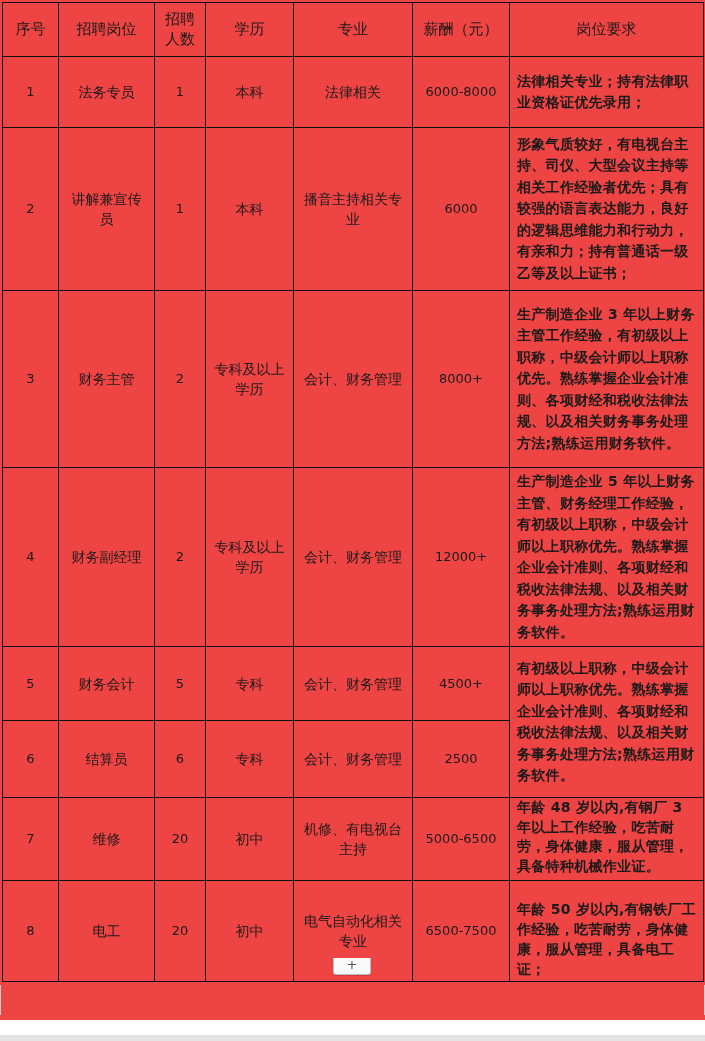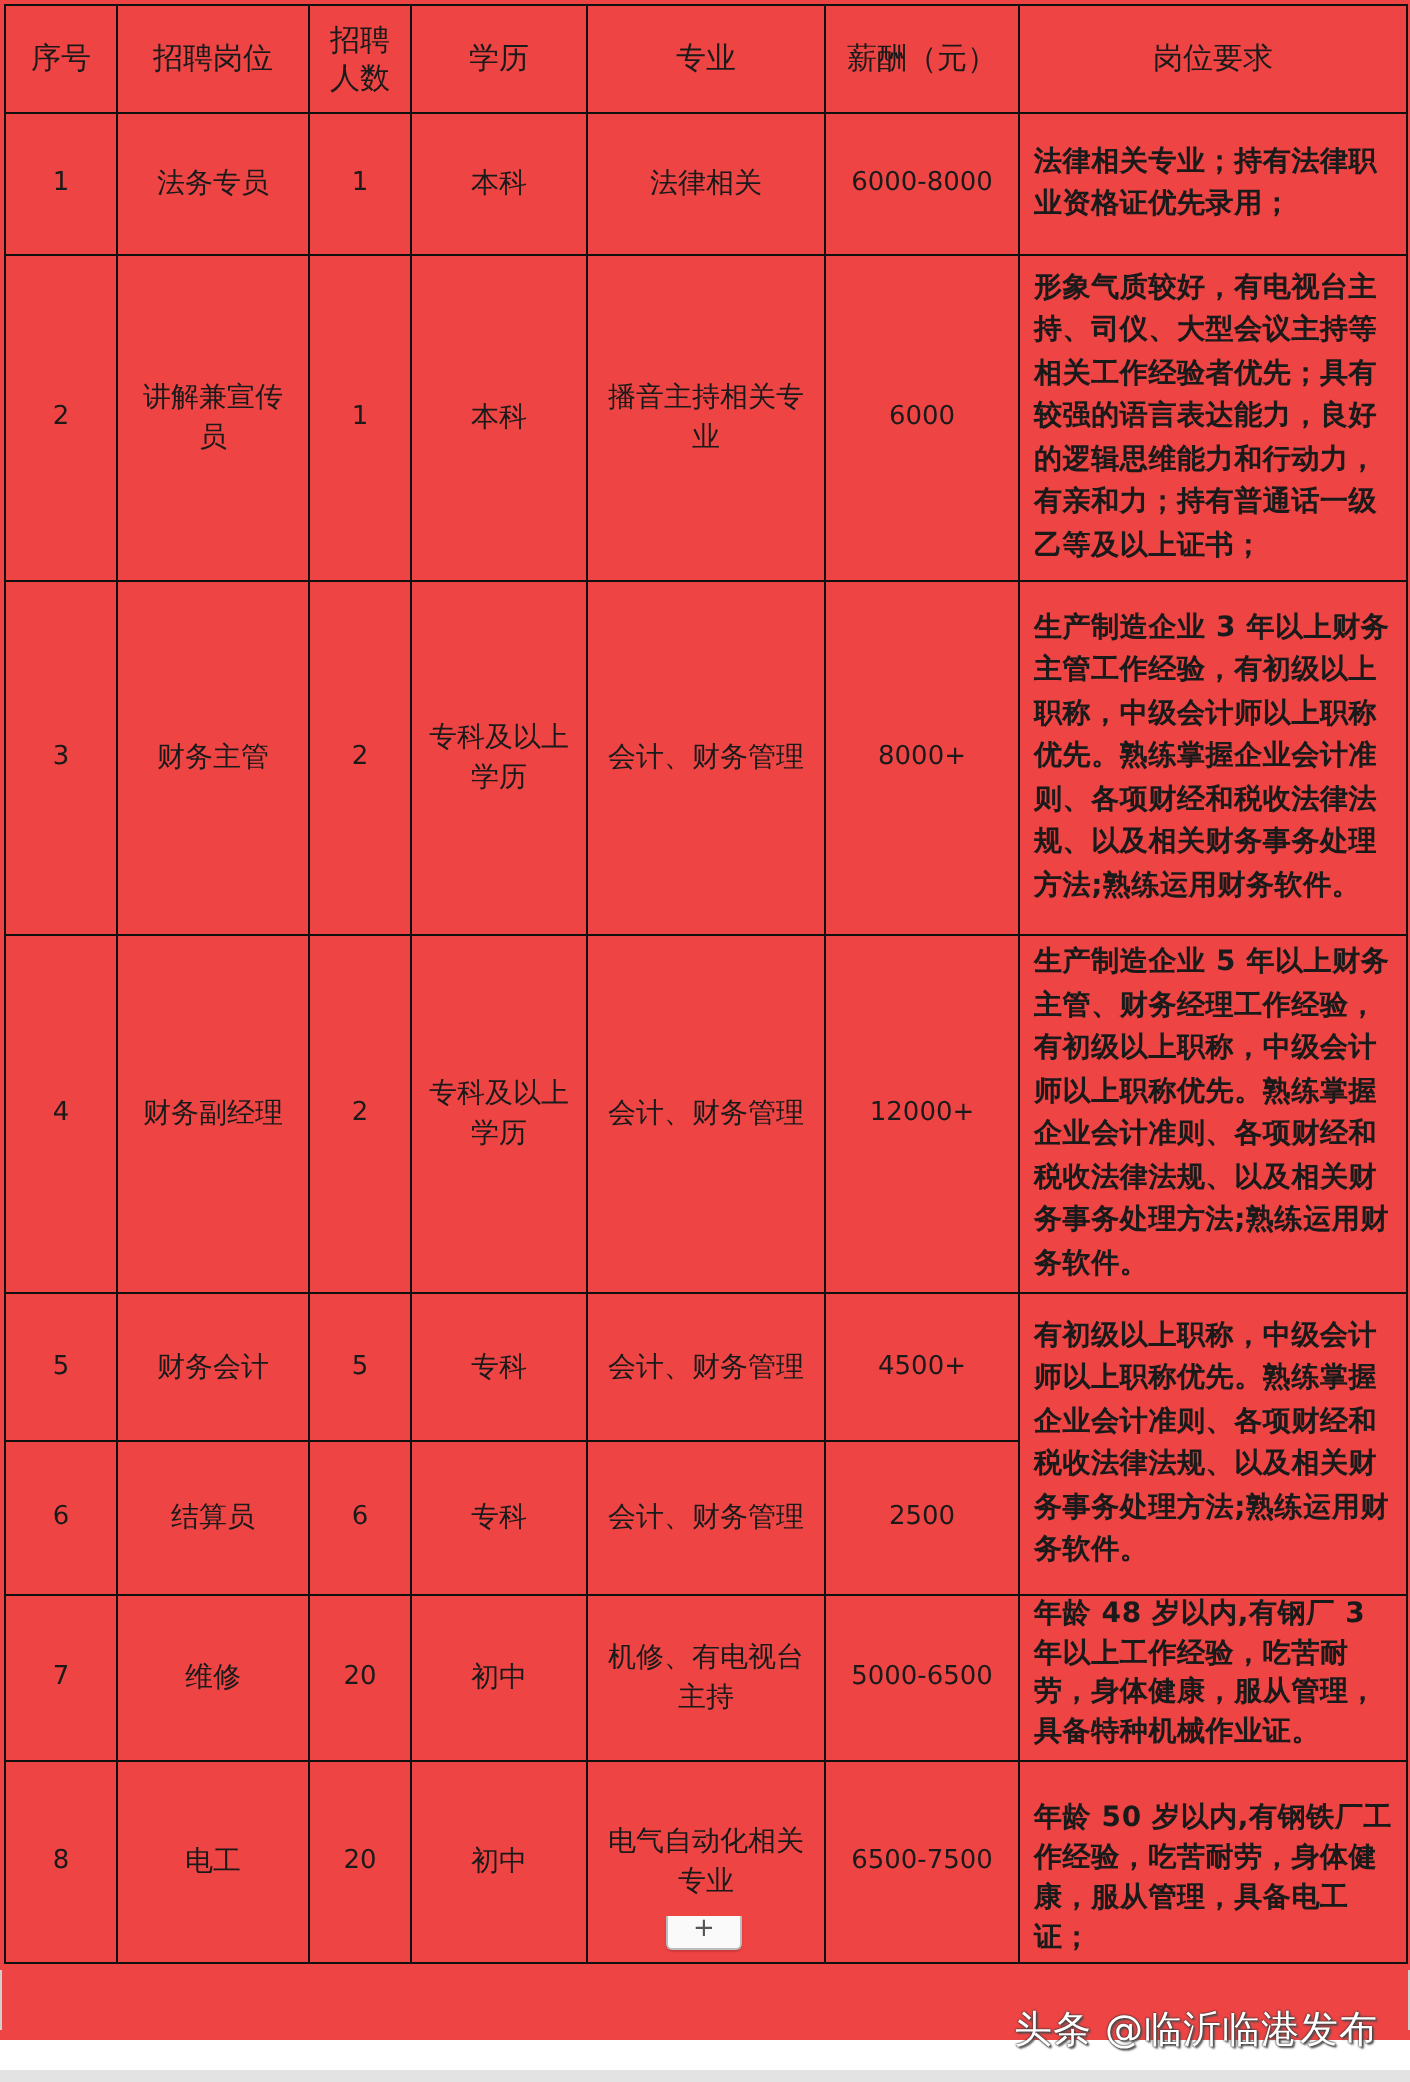--- a/index.html
+++ b/index.html
@@ -27,21 +27,21 @@
     text-align: left;
     vertical-align: middle;
     padding: 2px 4px 2px 7px;
     font-size: 14px;
     line-height: 21.5px;
     letter-spacing: 0.3px;
     font-weight: bold;
   }
   table.grid th { font-size: 15px; line-height: 19px; }
   table.grid td.num { font-size: 13px; }
-  .cell-inner { display: inline-block; }
+  .cell-inner { display: inline-block; font-family: Liberation Mono, monospace; }
   .add-row {
     position: absolute; left: 333px; top: 958px; width: 36px; height: 16px;
     border: 1px solid #bdbdbd; border-top: none; border-radius: 0 0 3px 3px;
     background: #fafafa; color: #555; font-size: 13px; line-height: 14px;
     text-align: center; box-shadow: 0 1px 1px rgba(0,0,0,0.15);
   }
   .page-corner-left {
     position: absolute; left: 0; top: 985px; width: 3px; height: 30px;
     border-left: 1px solid #cfcfcf;
   }
@@ -163,15 +163,14 @@
       <td style="padding:0 4px">电气自动化相关专业</td>
       <td class="num">6500-7500</td>
       <td class="req" style="line-height:20px; vertical-align:top; padding-top:18px">年龄 50 岁以内,有钢铁厂工作经验，吃苦耐劳，身体健康，服从管理，具备电工证；</td>
     </tr>
   </tbody>
     </table>
 
   <div class="add-row">+</div>
   <div class="page-corner-left"></div>
   <div class="page-corner-right"></div>
-  <div class="watermark">头条 @临沂临港发布</div>
 </div>
 <div class="bottom-bar"></div>
 
 </body></html>

